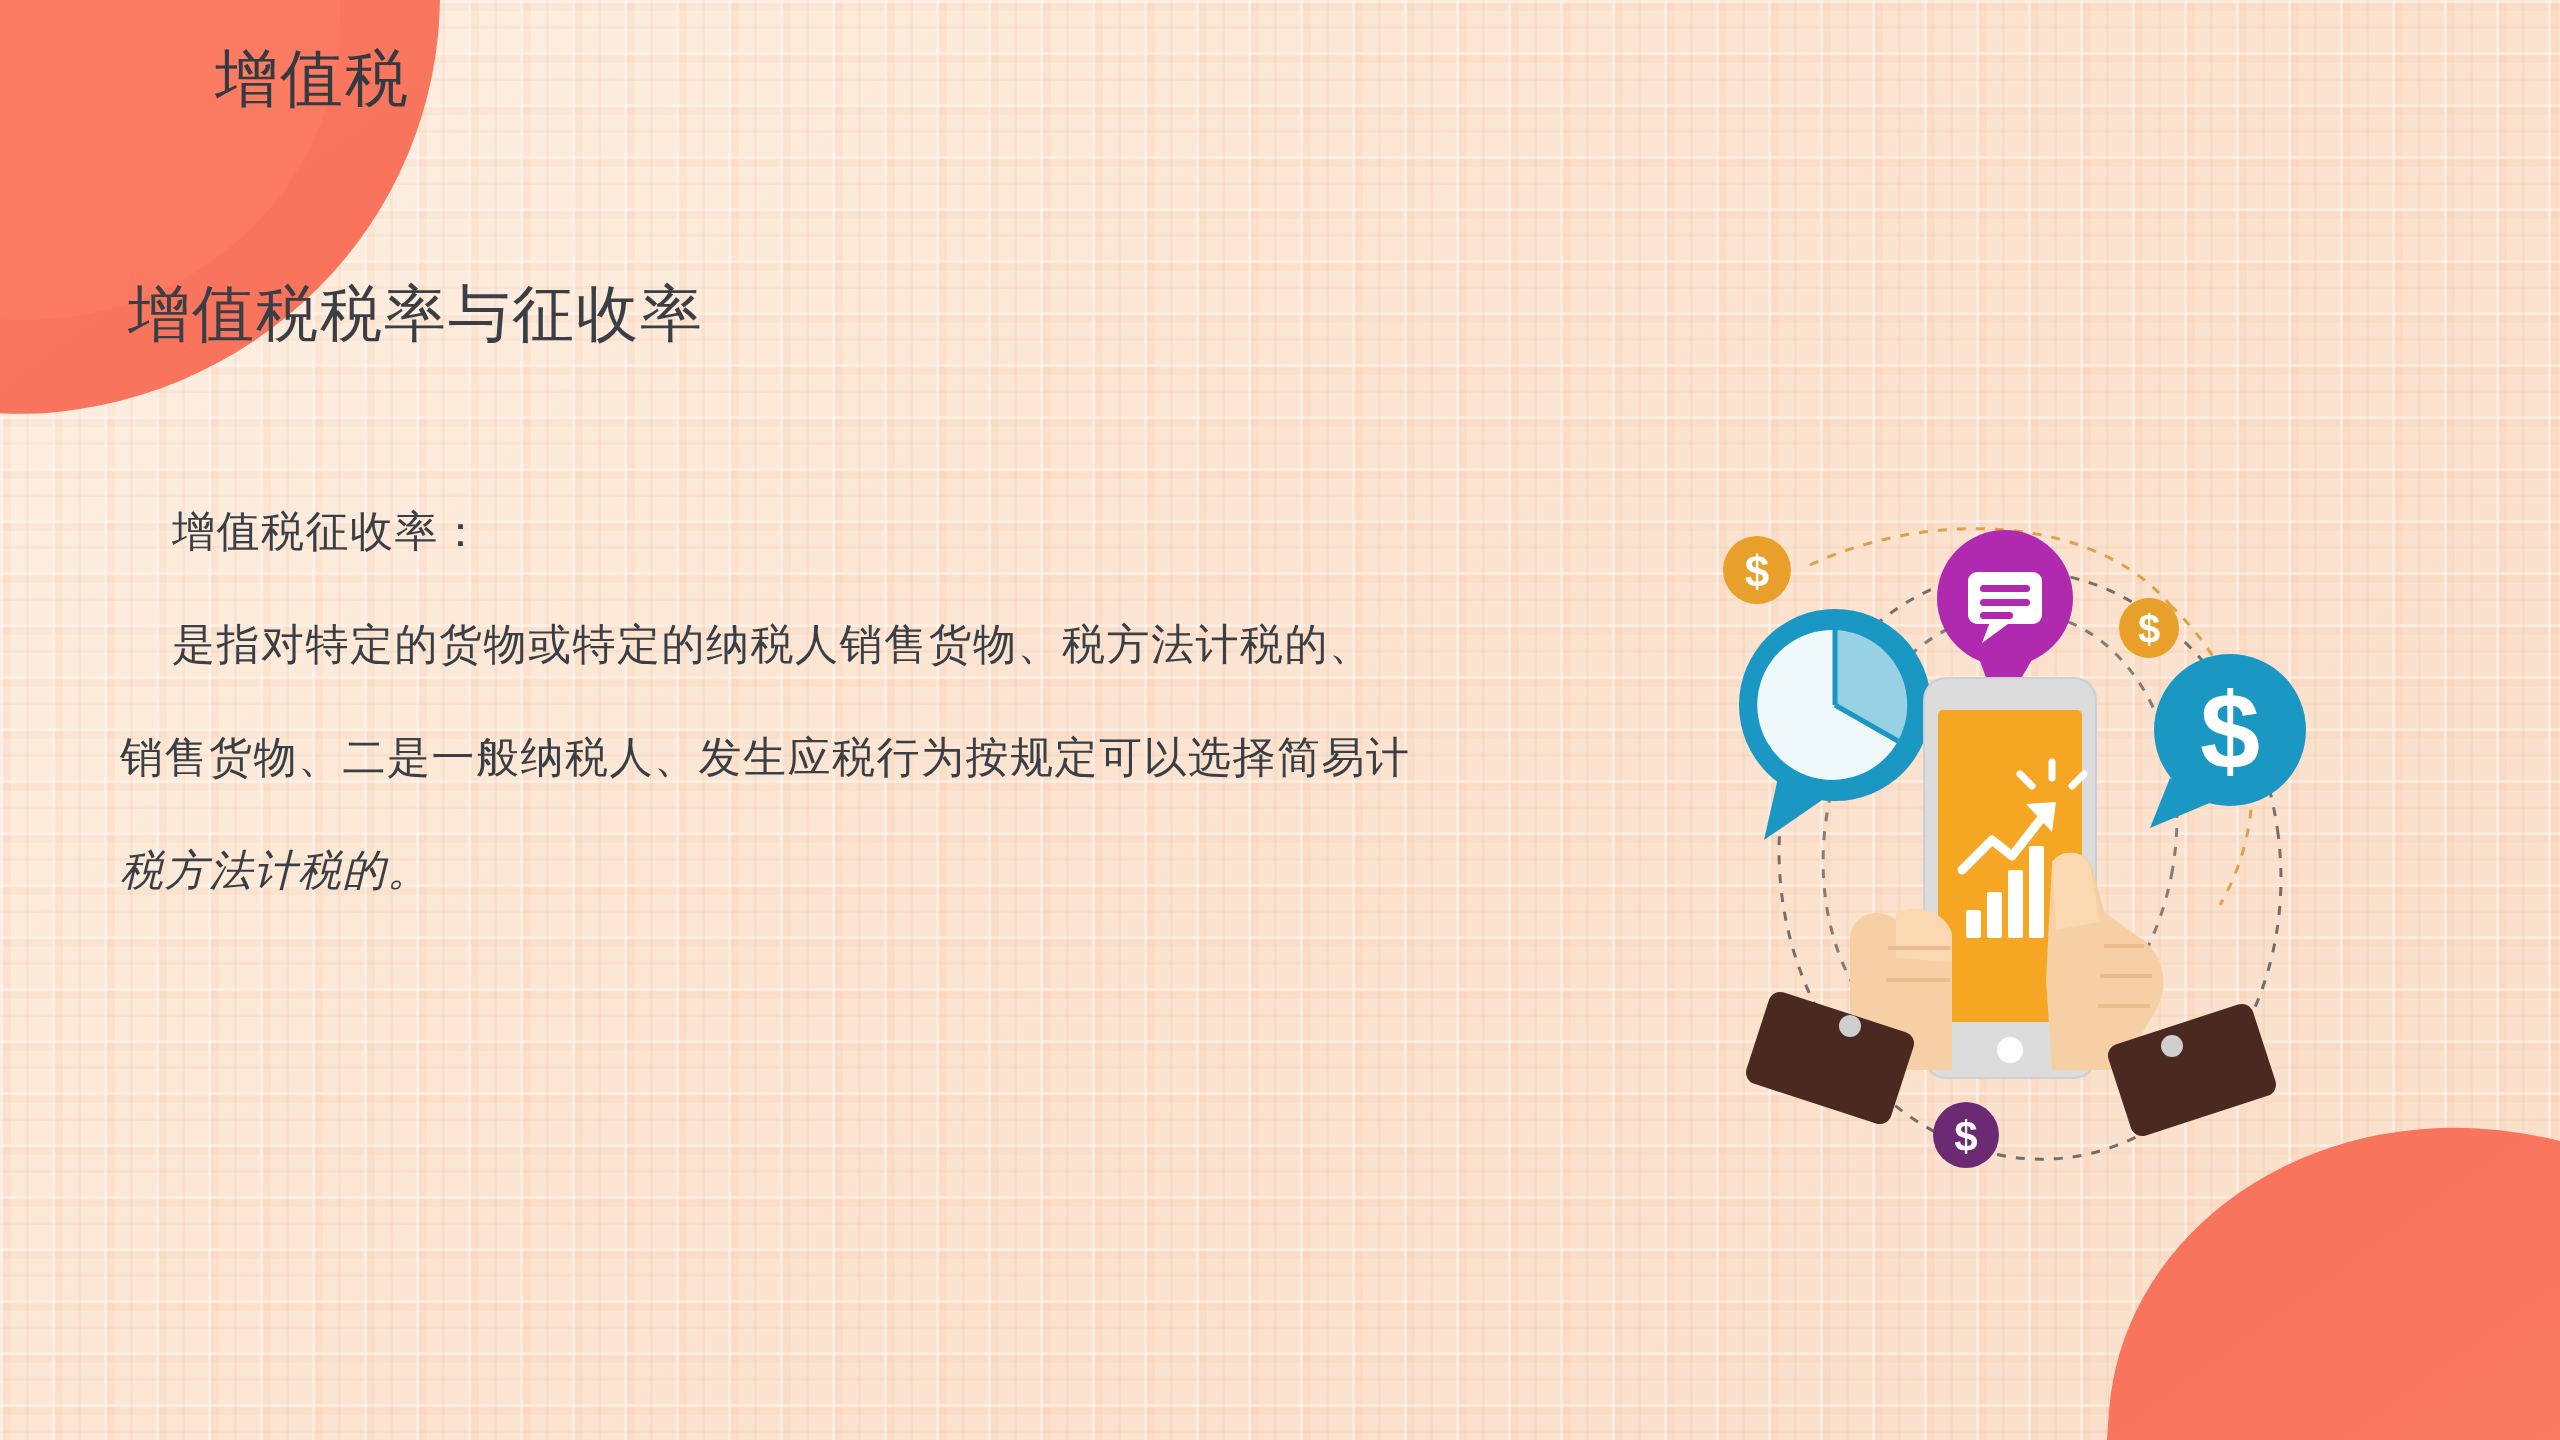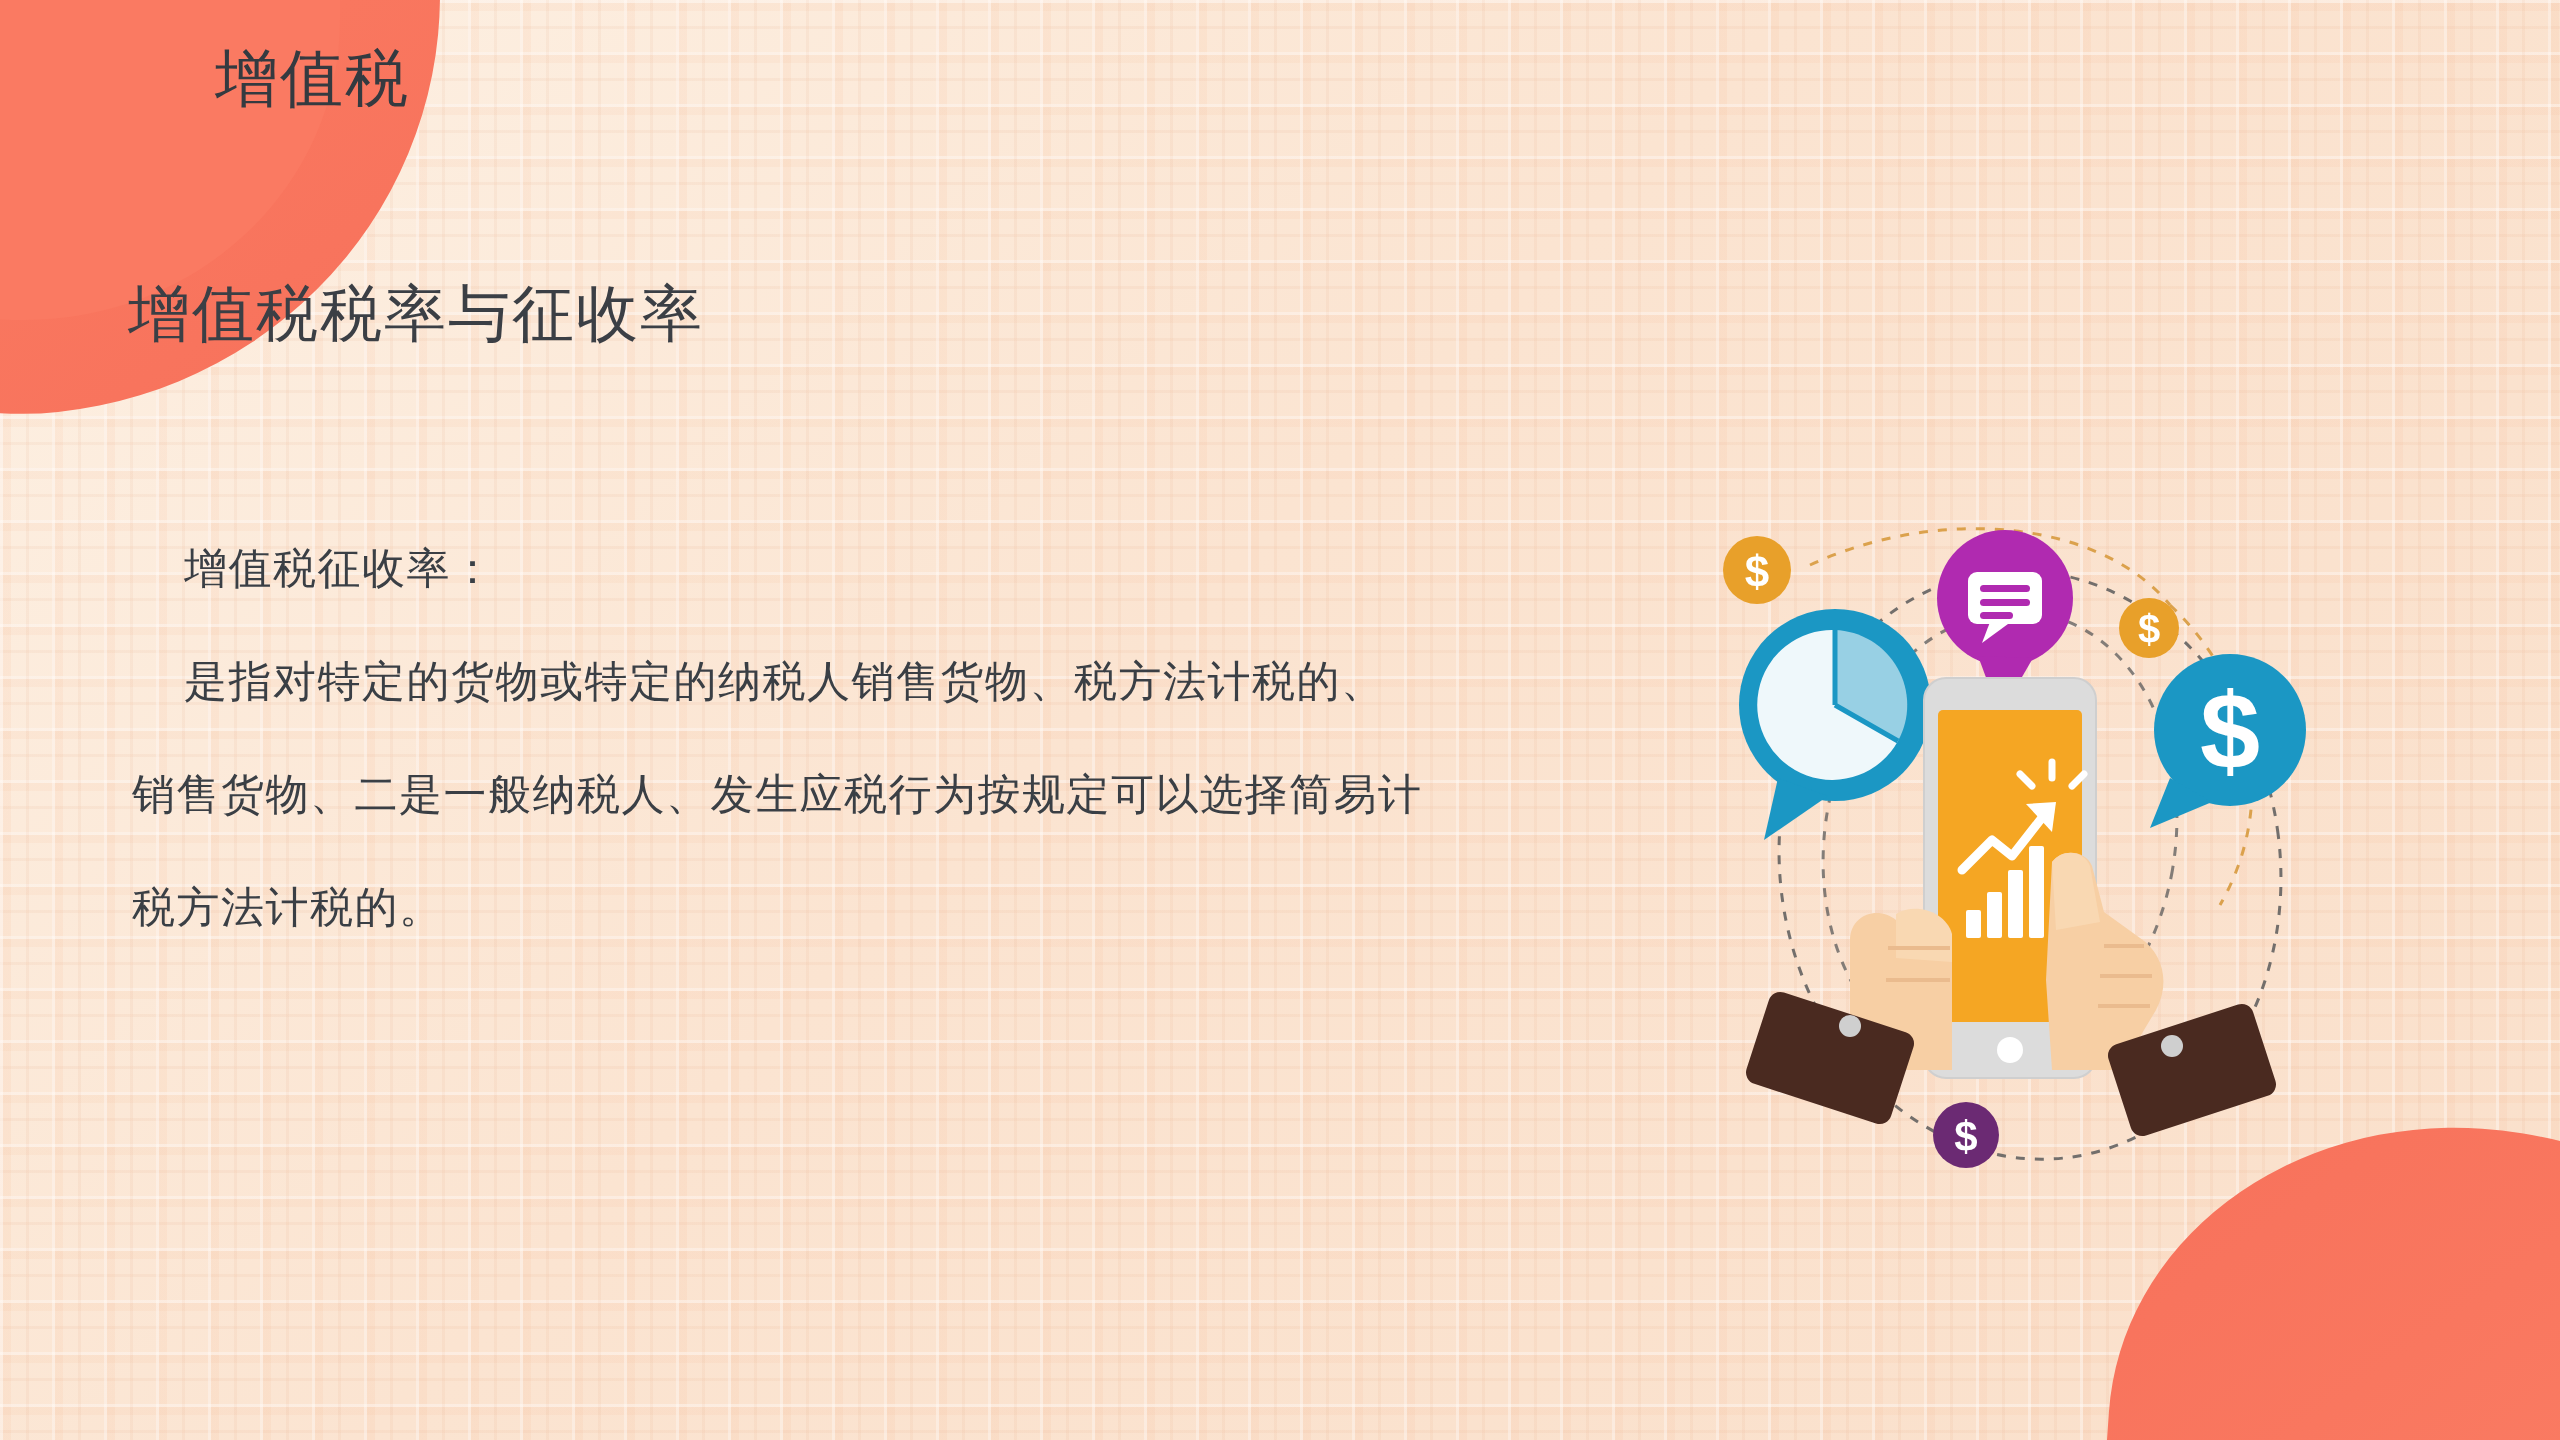--- a/index.html
+++ b/index.html
@@ -59,28 +59,28 @@
     position:absolute;left:215px;top:42px;
     font-size:63px;line-height:1.15;color:#343a40;letter-spacing:2px;
     font-weight:400;
   }
   .subtitle{
     position:absolute;left:128px;top:278px;
     font-size:62px;line-height:1.15;color:#3b3f45;letter-spacing:2px;
     font-weight:400;
   }
   .body-block{
-    position:absolute;left:132px;top:510px;width:1420px;margin-top:37px;
+    position:absolute;left:120px;top:510px;width:1420px;
   }
   .body-line{
     font-size:43px;color:#3a3f45;letter-spacing:1.5px;
     line-height:1.0;margin:0 0 70px 0;white-space:nowrap;font-weight:400;
   }
   .body-line.indent{padding-left:52px;}
-  .body-line:last-child{margin-bottom:0;}
+  .body-line:last-child{margin-bottom:0;font-style:italic;}
 
   
   .illus{position:absolute;left:1700px;top:510px;width:640px;height:700px;}
   .illus svg{display:block;width:100%;height:100%;overflow:visible;}
 </style>
 </head>
 <body>
 
 <div class="slide">
 

